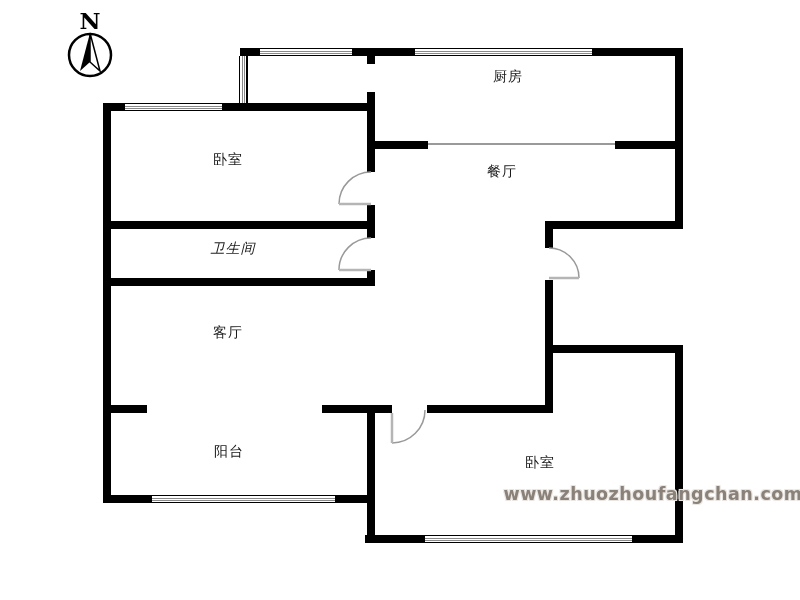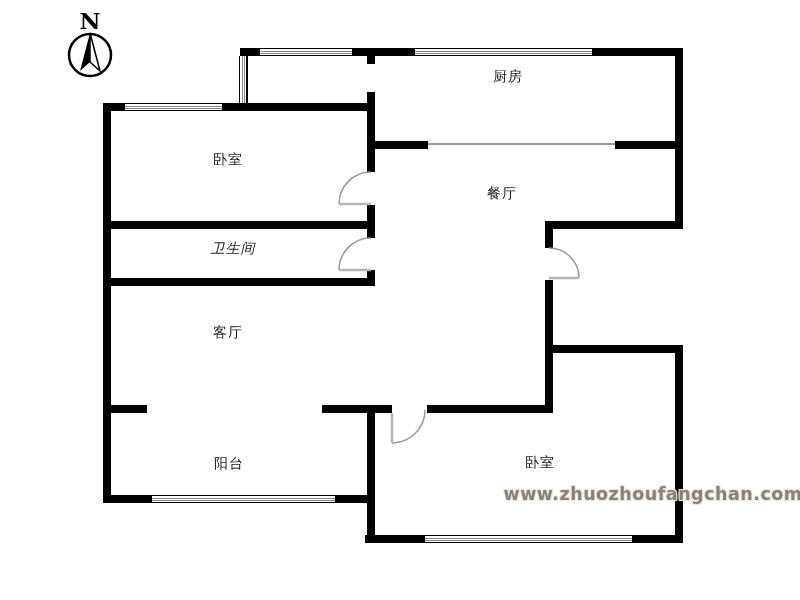--- a/index.html
+++ b/index.html
@@ -124,22 +124,22 @@
     <g>
       <circle cx="90" cy="55" r="21" fill="none" stroke="#000" stroke-width="2.5"></circle>
       <polygon points="90,33 80,71 90,62" fill="#000"></polygon>
       <polygon points="90,33 100,71 90,62" fill="#fff" stroke="#000" stroke-width="1.5"></polygon>
     </g>
   </svg>
 
   <span class="compass-n">N</span>
 
   <div class="room-label" style="left:508px;top:77px;">厨房</div>
-  <div class="room-label" style="left:502px;top:172px;margin-top:22px;">餐厅</div>
+  <div class="room-label" style="left:502px;top:172px;">餐厅</div>
   <div class="room-label" style="left:228px;top:160px;">卧室</div>
   <div class="room-label" style="left:233px;top:249px;font-style:italic;">卫生间</div>
   <div class="room-label" style="left:228px;top:333px;">客厅</div>
-  <div class="room-label" style="left:229px;top:452px;margin-top:12px;">阳台</div>
+  <div class="room-label" style="left:229px;top:452px;">阳台</div>
   <div class="room-label" style="left:540px;top:463px;">卧室</div>
 
   <div class="wm2">www.zhuozhoufangchan.com</div>
 
 </div>
 
 </body></html>

